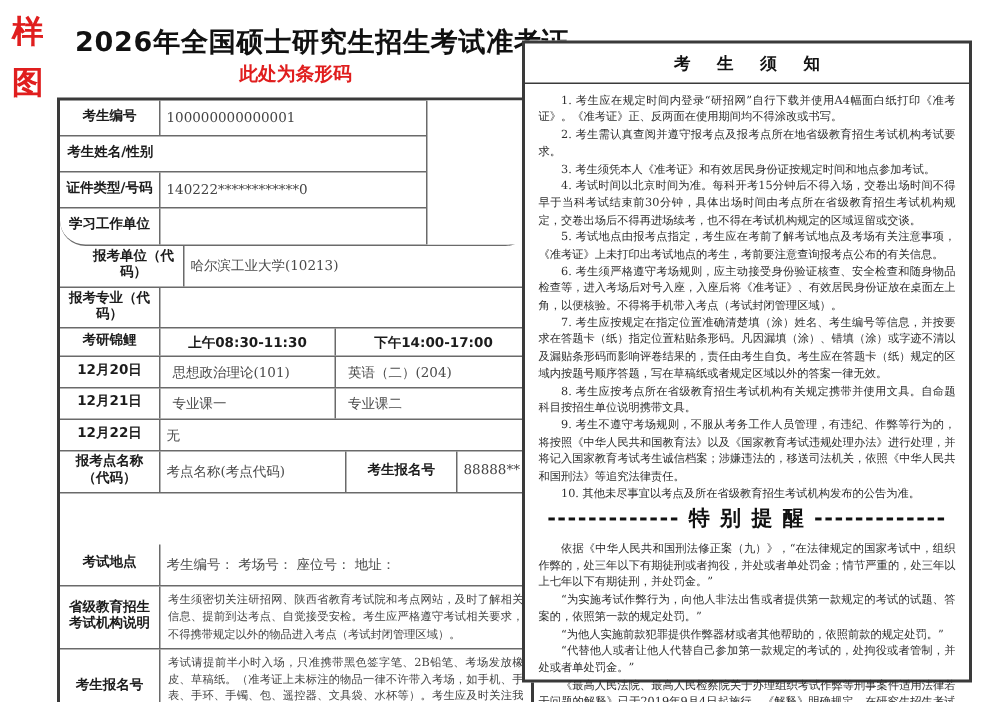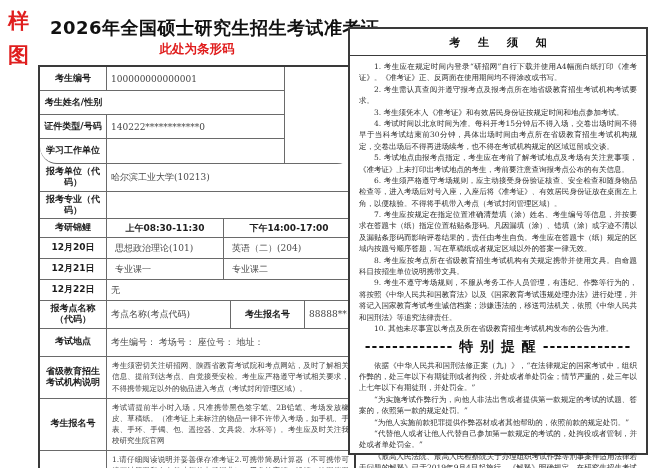--- a/index.html
+++ b/index.html
@@ -35,33 +35,33 @@
   .lbl {
     width:67px; flex:0 0 67px; justify-content:center; text-align:center;
     font-weight:bold; color:#1c1c1c; font-size:9px; line-height:1.25;
     font-family:"DejaVu Sans","Liberation Sans",sans-serif;
   }
   .val { flex:1; }
   .top-split { display:flex; border-bottom:1px solid #6a6a6a;border-radius:17px; }
   .top-left { flex:1; }
   .top-left .tr { min-height:24px; }
   .photo-cell { width:70px; flex:0 0 70px; border-left:1px solid #6a6a6a; background:#fff; }
-  .r-unit { min-height:23px; }
+  .r-unit { min-height:23px;padding-left:16px; }
   .r-major { min-height:19px; }
   .r-time { min-height:19px; }
   .r-day { min-height:21px; }
   .col-am { width:117px; flex:0 0 117px; justify-content:center; }
   .col-pm { flex:1; justify-content:center; }
   .col-am.day-val, .col-pm.day-val { justify-content:flex-start; padding-left:8px; }
   .time-hd { font-weight:bold; color:#1c1c1c; font-family:"DejaVu Sans","Liberation Sans",sans-serif; justify-content:center;text-align:center; }
   .r-site { min-height:27px; }
   .site-val { width:124px; flex:0 0 124px; }
   .reg-lbl { width:74px; flex:0 0 74px; }
   .reg-val { flex:1; }
-  .r-loc { min-height:28px; }
+  .r-loc { min-height:28px;margin-top:34px; }
   .desc {
     flex:1; font-size:7.5px; line-height:1.5; color:#444; text-align:justify;
     align-items:center; padding:3px 5px;
   }
   .r-note1 { min-height:42px; } .r-note2 { min-height:41px; } .r-note3 { min-height:45px; }
   .handwriting { color:#6b6b6b; letter-spacing:3px; }
   .fill-in { color:#4a4a4a; }
 
   .notice-panel {
     position:absolute; left:348px; top:27px; width:300px; height:428px;

